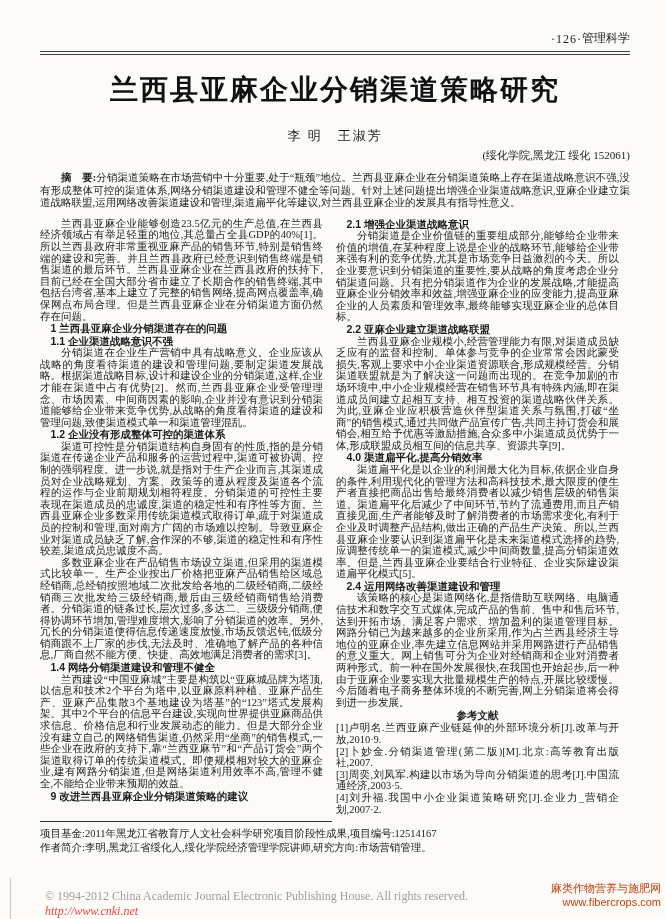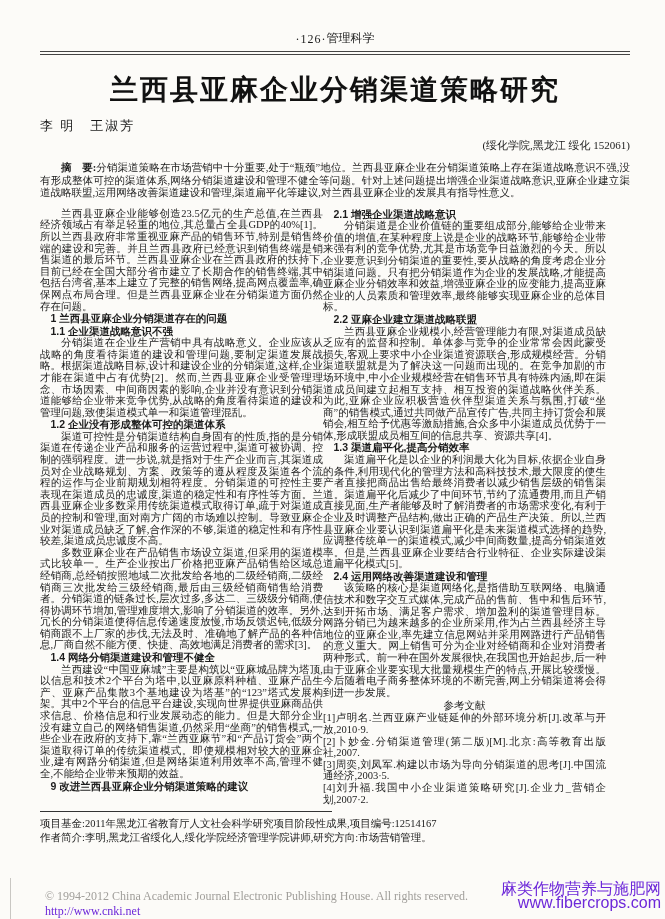--- a/index.html
+++ b/index.html
@@ -8,63 +8,63 @@
     width:665px;height:919px;
     margin:0 auto;
     background:#fcfbf8;
     box-sizing:border-box;
     padding:30px 35px 0 40px;
     font-family:"Liberation Serif","DejaVu Serif",serif;
     color:#1c1c1c;
     overflow:hidden;
   }
   
-  .runhead{display:flex;justify-content:center;align-items:flex-end;font-size:12px;}
+  .runhead{display:flex;justify-content:flex-end;align-items:flex-end;font-size:12px;}
   .runhead .folio{letter-spacing:1px;}
   .runhead .colsec{font-family:"Liberation Sans","DejaVu Sans",sans-serif;font-size:12px;}
   .dblrule{margin-top:4px;border-top:1.5px solid #444;border-bottom:1px solid #444;height:2px;}
   
   .title{
     text-align:center;margin:16px 0 0 0;
     font-family:"Liberation Sans","DejaVu Sans",sans-serif;
     font-size:28px;font-weight:700;letter-spacing:2px;color:#111;
   }
-  .authors{margin-top:8px;font-size:13px;letter-spacing:2px;}
+  .authors{text-align:center;margin-top:18px;font-size:13px;letter-spacing:2px;}
   .affil{text-align:right;margin-top:3px;font-size:11px;}
   
   .abstract{margin-top:9px;font-size:10.5px;line-height:12.6px;text-align:justify;}
   .abstract p{margin:0;text-indent:2em;}
   .lbl{font-weight:700;}
   
-  .columns{display:flex;margin-top:8px;}
+  .columns{display:flex;gap:13px;margin-top:8px;}
   .col{width:283px;font-size:10.5px;line-height:11.6px;text-align:justify;}
   .col p{margin:0;text-indent:2em;}
   .col .h1,.col .h2{
     margin:0;font-size:10.5px;line-height:12.5px;font-weight:700;
     font-family:Liberation Sans, sans-serif;
     text-indent:1em;text-align:left;
   }
-  .refhead{text-align:center;font-weight:400;font-family:"Liberation Sans","DejaVu Sans",sans-serif;margin:1px 0;font-size:10.5px;line-height:12px;}
+  .refhead{text-align:center;font-weight:700;font-family:"Liberation Sans","DejaVu Sans",sans-serif;margin:1px 0;font-size:10.5px;line-height:12px;}
   .ref{margin:0;text-indent:0 !important;}
   
   .footrule{width:292px;border-top:1.2px solid #333;margin-top:6px;}
   .footnotes{margin-top:5px;font-size:10.5px;line-height:14px;}
   .footnotes div{margin:0;}
   
   .copyline{
     position:absolute;left:45px;right:12px;top:889px;
     display:flex;justify-content:space-between;
     font-size:12px;color:#a09e9a;
     font-family:"Liberation Serif","DejaVu Serif",serif;
     flex-direction:column;
   }
-  .copyline a{color:#6d28d9;text-decoration:none;}
+  .copyline a{color:#ef4444;text-decoration:none;font-style:italic;}
   .watermark{
     position:absolute;right:4px;top:882px;
-    text-align:right;color:#6d28d9;font-size:16px;line-height:13.5px;
+    text-align:right;color:#c2410c;font-size:11px;line-height:13.5px;
     font-family:"Liberation Sans","DejaVu Sans",sans-serif;
   }
   .scan-edge{position:absolute;left:10px;top:878px;width:1px;height:41px;background:#c9c7c3;}
 </style>
 </head>
 <body>
 
 <div class="page">
 
   <div class="runhead">
@@ -93,22 +93,22 @@
       <p>多数亚麻企业在产品销售市场设立渠道,但采用的渠道模式比较单一。生产企业按出厂价格把亚麻产品销售给区域总经销商,总经销按照地域二次批发给各地的二级经销商,二级经销商三次批发给三级经销商,最后由三级经销商销售给消费者。分销渠道的链条过长,层次过多,多达二、三级级分销商,使得协调环节增加,管理难度增大,影响了分销渠道的效率。另外,冗长的分销渠道使得信息传递速度放慢,市场反馈迟钝,低级分销商跟不上厂家的步伐,无法及时、准确地了解产品的各种信息,厂商自然不能方便、快捷、高效地满足消费者的需求[3]。</p>
       <div class="h2">1.4 网络分销渠道建设和管理不健全</div>
       <p>兰西建设“中国亚麻城”主要是构筑以“亚麻城品牌为塔顶,以信息和技术2个平台为塔中,以亚麻原料种植、亚麻产品生产、亚麻产品集散3个基地建设为塔基”的“123”塔式发展构架。其中2个平台的信息平台建设,实现向世界提供亚麻商品供求信息、价格信息和行业发展动态的能力。但是大部分企业没有建立自己的网络销售渠道,仍然采用“坐商”的销售模式,一些企业在政府的支持下,靠“兰西亚麻节”和“产品订货会”两个渠道取得订单的传统渠道模式。即使规模相对较大的亚麻企业,建有网路分销渠道,但是网络渠道利用效率不高,管理不健全,不能给企业带来预期的效益。</p>
       <div class="h1">9 改进兰西县亚麻企业分销渠道策略的建议</div>
     </div>
 
     <div class="col">
       <div class="h2">2.1 增强企业渠道战略意识</div>
       <p>分销渠道是企业价值链的重要组成部分,能够给企业带来价值的增值,在某种程度上说是企业的战略环节,能够给企业带来强有利的竞争优势,尤其是市场竞争日益激烈的今天。所以企业要意识到分销渠道的重要性,要从战略的角度考虑企业分销渠道问题。只有把分销渠道作为企业的发展战略,才能提高亚麻企业分销效率和效益,增强亚麻企业的应变能力,提高亚麻企业的人员素质和管理效率,最终能够实现亚麻企业的总体目标。</p>
       <div class="h2">2.2 亚麻企业建立渠道战略联盟</div>
-      <p>兰西县亚麻企业规模小,经营管理能力有限,对渠道成员缺乏应有的监督和控制。单体参与竞争的企业常常会因此蒙受损失,客观上要求中小企业渠道资源联合,形成规模经营。分销渠道联盟就是为了解决这一问题而出现的。在竞争加剧的市场环境中,中小企业规模经营在销售环节具有特殊内涵,即在渠道成员间建立起相互支持、相互投资的渠道战略伙伴关系。为此,亚麻企业应积极营造伙伴型渠道关系与氛围,打破“坐商”的销售模式,通过共同做产品宣传广告,共同主持订货会和展销会,相互给予优惠等激励措施,合众多中小渠道成员优势于一体,形成联盟成员相互间的信息共享、资源共享[4]。</p>
-      <div class="h2">1.3 渠道扁平化,提高分销效率</div>
+      <p>兰西县亚麻企业规模小,经营管理能力有限,对渠道成员缺乏应有的监督和控制。单体参与竞争的企业常常会因此蒙受损失,客观上要求中小企业渠道资源联合,形成规模经营。分销渠道联盟就是为了解决这一问题而出现的。在竞争加剧的市场环境中,中小企业规模经营在销售环节具有特殊内涵,即在渠道成员间建立起相互支持、相互投资的渠道战略伙伴关系。为此,亚麻企业应积极营造伙伴型渠道关系与氛围,打破“坐商”的销售模式,通过共同做产品宣传广告,共同主持订货会和展销会,相互给予优惠等激励措施,合众多中小渠道成员优势于一体,形成联盟成员相互间的信息共享、资源共享[9]。</p>
+      <div class="h2">4.0 渠道扁平化,提高分销效率</div>
       <p>渠道扁平化是以企业的利润最大化为目标,依据企业自身的条件,利用现代化的管理方法和高科技技术,最大限度的使生产者直接把商品出售给最终消费者以减少销售层级的销售渠道。渠道扁平化后减少了中间环节,节约了流通费用,而且产销直接见面,生产者能够及时了解消费者的市场需求变化,有利于企业及时调整产品结构,做出正确的产品生产决策。所以,兰西县亚麻企业要认识到渠道扁平化是未来渠道模式选择的趋势,应调整传统单一的渠道模式,减少中间商数量,提高分销渠道效率。但是,兰西县亚麻企业要结合行业特征、企业实际建设渠道扁平化模式[5]。</p>
       <div class="h2">2.4 运用网络改善渠道建设和管理</div>
       <p>该策略的核心是渠道网络化,是指借助互联网络、电脑通信技术和数字交互式媒体,完成产品的售前、售中和售后环节,达到开拓市场、满足客户需求、增加盈利的渠道管理目标。网路分销已为越来越多的企业所采用,作为占兰西县经济主导地位的亚麻企业,率先建立信息网站并采用网路进行产品销售的意义重大。网上销售可分为企业对经销商和企业对消费者两种形式。前一种在国外发展很快,在我国也开始起步,后一种由于亚麻企业要实现大批量规模生产的特点,开展比较缓慢。今后随着电子商务整体环境的不断完善,网上分销渠道将会得到进一步发展。</p>
       <div class="refhead">参考文献</div>
       <p class="ref">[1]卢明名.兰西亚麻产业链延伸的外部环境分析[J].改革与开放,2010·9.</p>
       <p class="ref">[2]卜妙金.分销渠道管理(第二版)[M].北京:高等教育出版社,2007.</p>
       <p class="ref">[3]周奕,刘凤军.构建以市场为导向分销渠道的思考[J].中国流通经济,2003·5.</p>
       <p class="ref">[4]刘升福.我国中小企业渠道策略研究[J].企业力_营销企划,2007·2.</p>
     </div>
 

